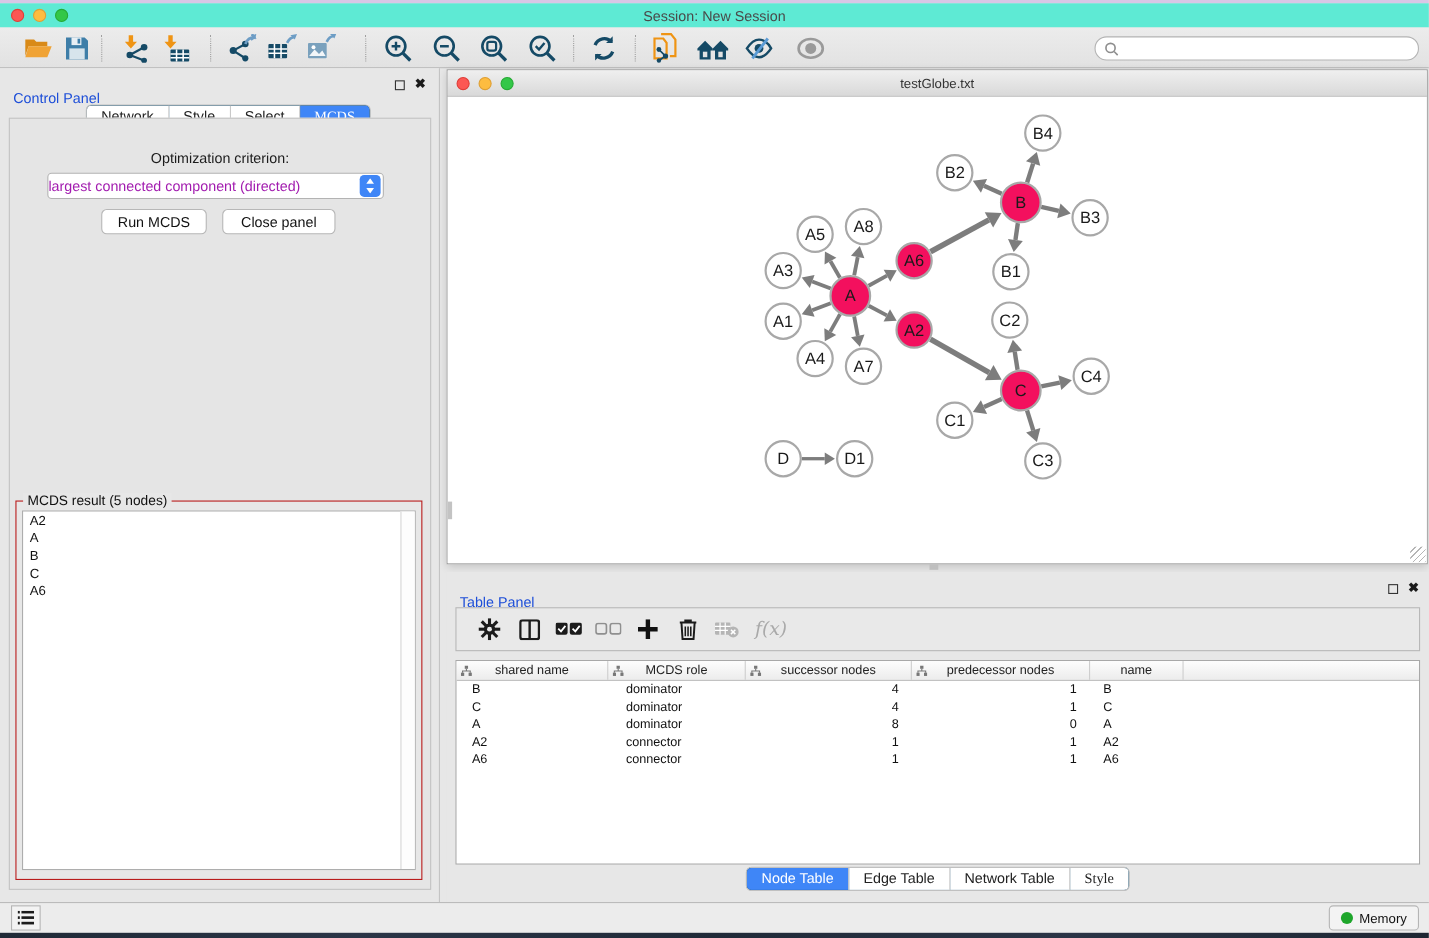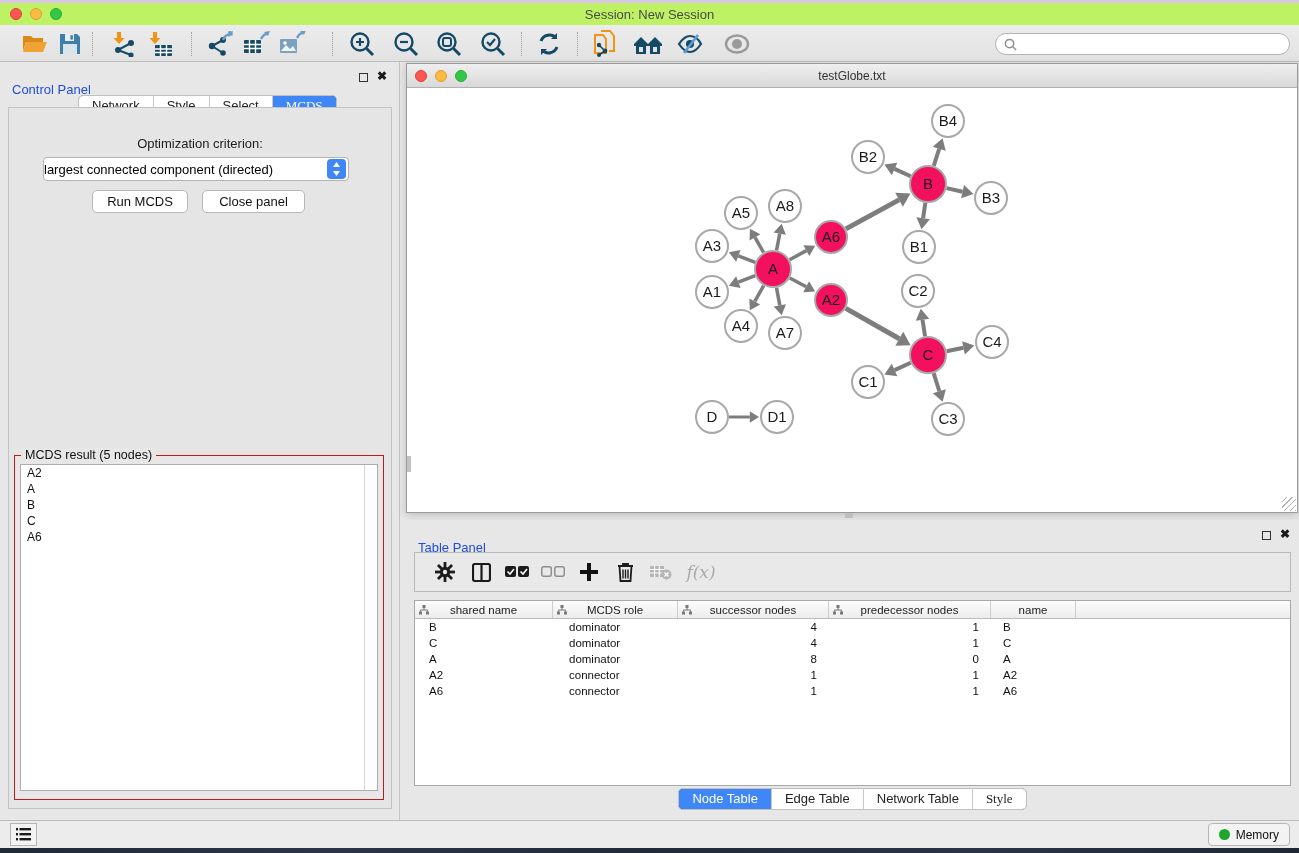--- a/index.html
+++ b/index.html
@@ -2,21 +2,21 @@
 <html><head>
 <meta charset="utf-8">
 <style>
   * { margin:0; padding:0; box-sizing:border-box; }
   html,body { width:1299px; height:853px; overflow:hidden; }
   body { font-family:"Liberation Sans", sans-serif; background:#e7e7e7; position:relative; }
   .app { position:absolute; inset:0; background:#e7e7e7; }
 
   
   .desktop-top { position:absolute; left:0; top:0; width:100%; height:3px; background:#d8c7e6; }
-  .titlebar { position:absolute; left:0; top:3px; width:100%; height:22px; background:#bef264; display:flex; align-items:center; }
+  .titlebar { position:absolute; left:0; top:3px; width:100%; height:22px; background:#5eead4; display:flex; align-items:center; }
   .lights { display:flex; gap:8px; margin-left:10px; }
   .light { width:12px; height:12px; border-radius:50%; }
   .light.red { background:#fc5753; border:1px solid #df3e38; }
   .light.yellow { background:#fdbc40; border:1px solid #de9f34; }
   .light.green { background:#33c748; border:1px solid #27aa35; }
   .app-title { position:absolute; left:0; right:0; text-align:center; font-size:13px; color:#4a4a4a; }
 
   .toolbar { position:absolute; left:0; top:25px; width:100%; height:37px; background:linear-gradient(#ececec,#e2e2e2); border-bottom:1px solid #bdbdbd; }
   .tb-btn { position:absolute; top:4px; width:34px; height:30px; display:flex; align-items:center; justify-content:center; cursor:default; }
   .tb-sep { position:absolute; top:7px; width:0; height:24px; border-left:1px dotted #9f9f9f; }
@@ -31,21 +31,21 @@
   .close-ico { position:absolute; top:7px; font-size:12px; font-weight:bold; color:#1a1a1a; }
 
   .seg-tabs { position:absolute; display:flex; background:#0c4a6e; border:1px solid #c0c0c0; border-radius:5px; overflow:hidden; height:22px; }
   .seg { font-size:13px; color:#222; padding:0 13px; line-height:20px; border-right:1px solid #c9c9c9; background:#fff; white-space:nowrap; }
   .seg:last-child { border-right:none;font-family:Liberation Serif, serif; }
   .seg.active { background:#3f86f7; color:#fff; }
 
   .cp-box { position:absolute; left:8px; top:45px; width:384px; height:702px; border:1px solid #c3c3c3; background:#e5e5e5; }
   .opt-label { position:absolute; left:0; width:400px; top:74px; text-align:center; font-size:13px; color:#1c1c1c; }
   .mac-select { position:absolute; left:43px; top:95px; width:306px; height:24px; background:#fff; border:1px solid #b3b3b3; border-radius:4px; display:flex; align-items:center; }
-  .mac-select .val { flex:1; font-size:13px; color:#000000; padding-left:0; white-space:nowrap; overflow:hidden; }
+  .mac-select .val { flex:1; font-size:13px; color:#a21caf; padding-left:0; white-space:nowrap; overflow:hidden; }
   .mac-select .stepper { width:19px; height:20px; margin-right:2px; background:#3f86f7; border-radius:4px; display:flex; flex-direction:column; align-items:center; justify-content:center; gap:1px; }
   .mac-btn { position:absolute; top:128px; height:23px; background:#fff; border:1px solid #b7b7b7; border-radius:5px; font-size:13px; color:#111; display:flex; align-items:center; justify-content:center; }
 
   .mcds-fieldset { position:absolute; left:14px; top:393px; width:370px; height:345px; border:1px solid #b91c1c; background:#e7e7e7; }
   .mcds-legend { position:absolute; left:6px; top:-8px; background:#e7e7e7; padding:0 4px; font-size:12.5px; color:#111; }
   .mcds-list { position:absolute; left:5px; top:8px; right:5px; bottom:8px; background:#fff; border:1px solid #adadad; }
   .mcds-scroll { position:absolute; right:0; top:0; bottom:0; width:13px; border-left:1px solid #d6d6d6; background:#fdfdfd; }
   .mcds-item { font-size:12px; color:#111; padding:1.5px 0 1.5px 6px; line-height:13px; }
 
   

